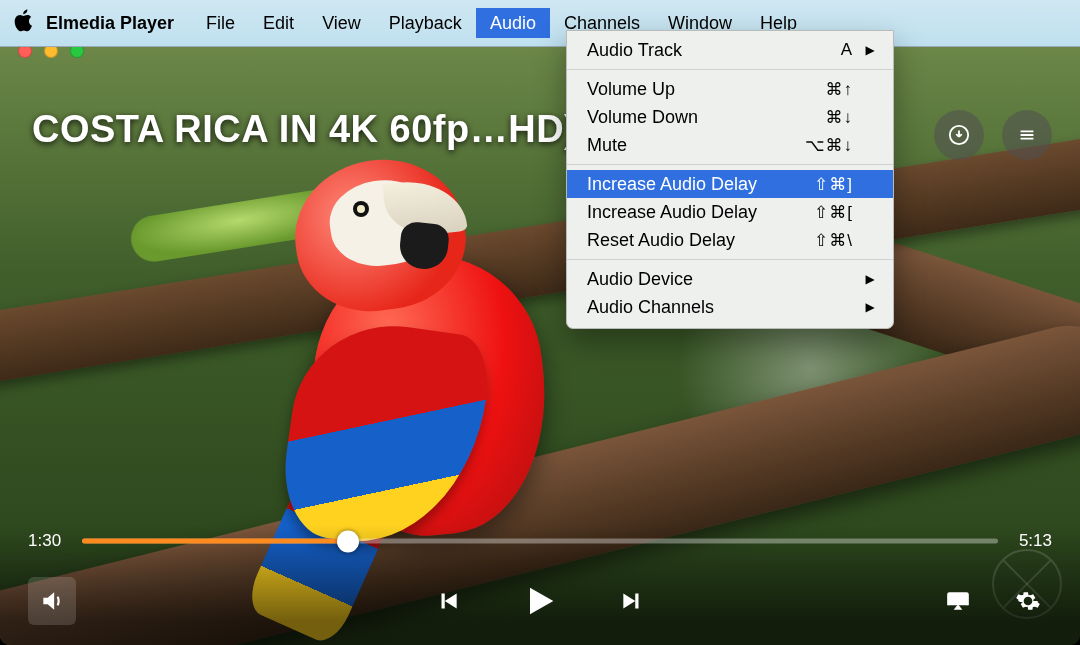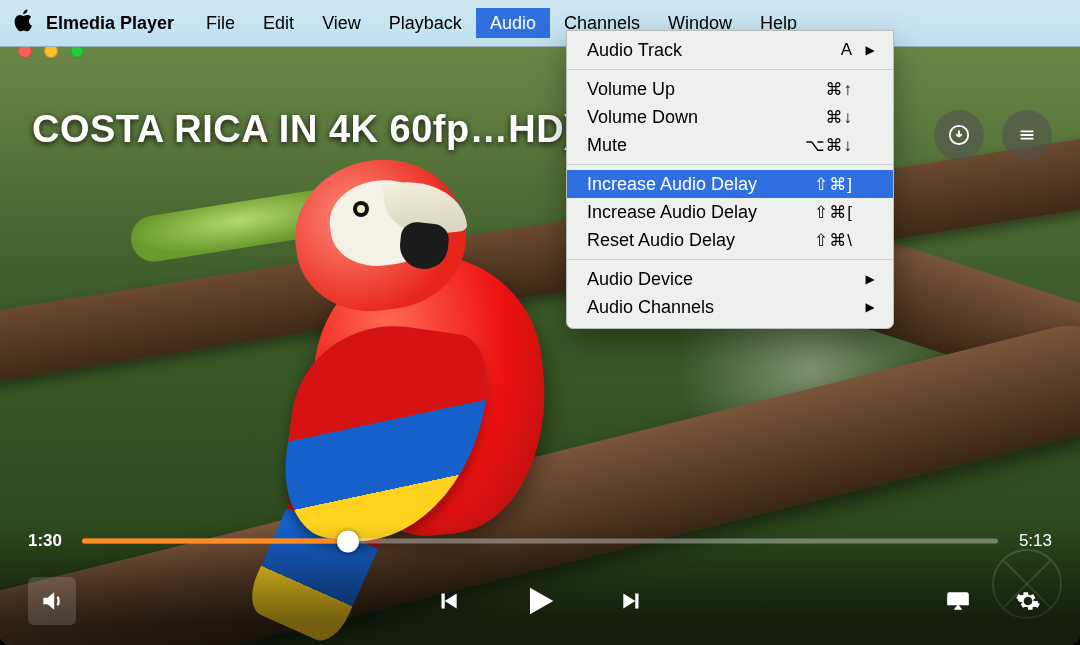--- a/index.html
+++ b/index.html
@@ -86,21 +86,21 @@
   
   .controls { position:absolute; left:0; right:0; bottom:0; height:120px;
     padding:0 28px 8px; color:#fff; z-index:15;
     background:linear-gradient(rgba(0,0,0,0) 0%, rgba(0,0,0,.55) 80%);}
   .timeline { position:relative; height:20px; margin-top:6px; display:flex; align-items:center;}
   .track { position:absolute; left:54px; right:54px; height:5px; top:50%; transform:translateY(-50%);
     background:rgba(255,255,255,.35); border-radius:3px;}
   .prog { position:absolute; left:0; height:100%; background:#ff8a1e; border-radius:3px;}
   .thumb { position:absolute; top:50%; width:22px; height:22px; background:#fff; border-radius:50%;
     transform:translate(-50%,-50%); box-shadow:0 0 4px rgba(0,0,0,.5);}
-  .time-l { position:absolute; left:0; top:0; font-size:17px; font-weight:700;}
+  .time-l { position:absolute; left:0; top:0; font-size:17px; font-weight:400;}
   .time-r { position:absolute; right:0; top:0; font-size:17px; font-weight:500;}
   .btnrow { display:flex; align-items:center; justify-content:center; margin-top:22px; position:relative; height:56px;}
   .btnrow .left { position:absolute; left:0; display:flex; gap:18px;}
   .btnrow .right { position:absolute; right:0; display:flex; gap:22px; align-items:center;}
   .iconbtn { width:48px; height:48px; display:flex; align-items:center; justify-content:center;
     border-radius:6px; color:#fff;}
   .iconbtn.box { background:rgba(255,255,255,.15);}
   .iconbtn svg { width:26px; height:26px; fill:#fff; }
   .center { display:flex; gap:44px; align-items:center;}
   .center svg { fill:#fff;}

